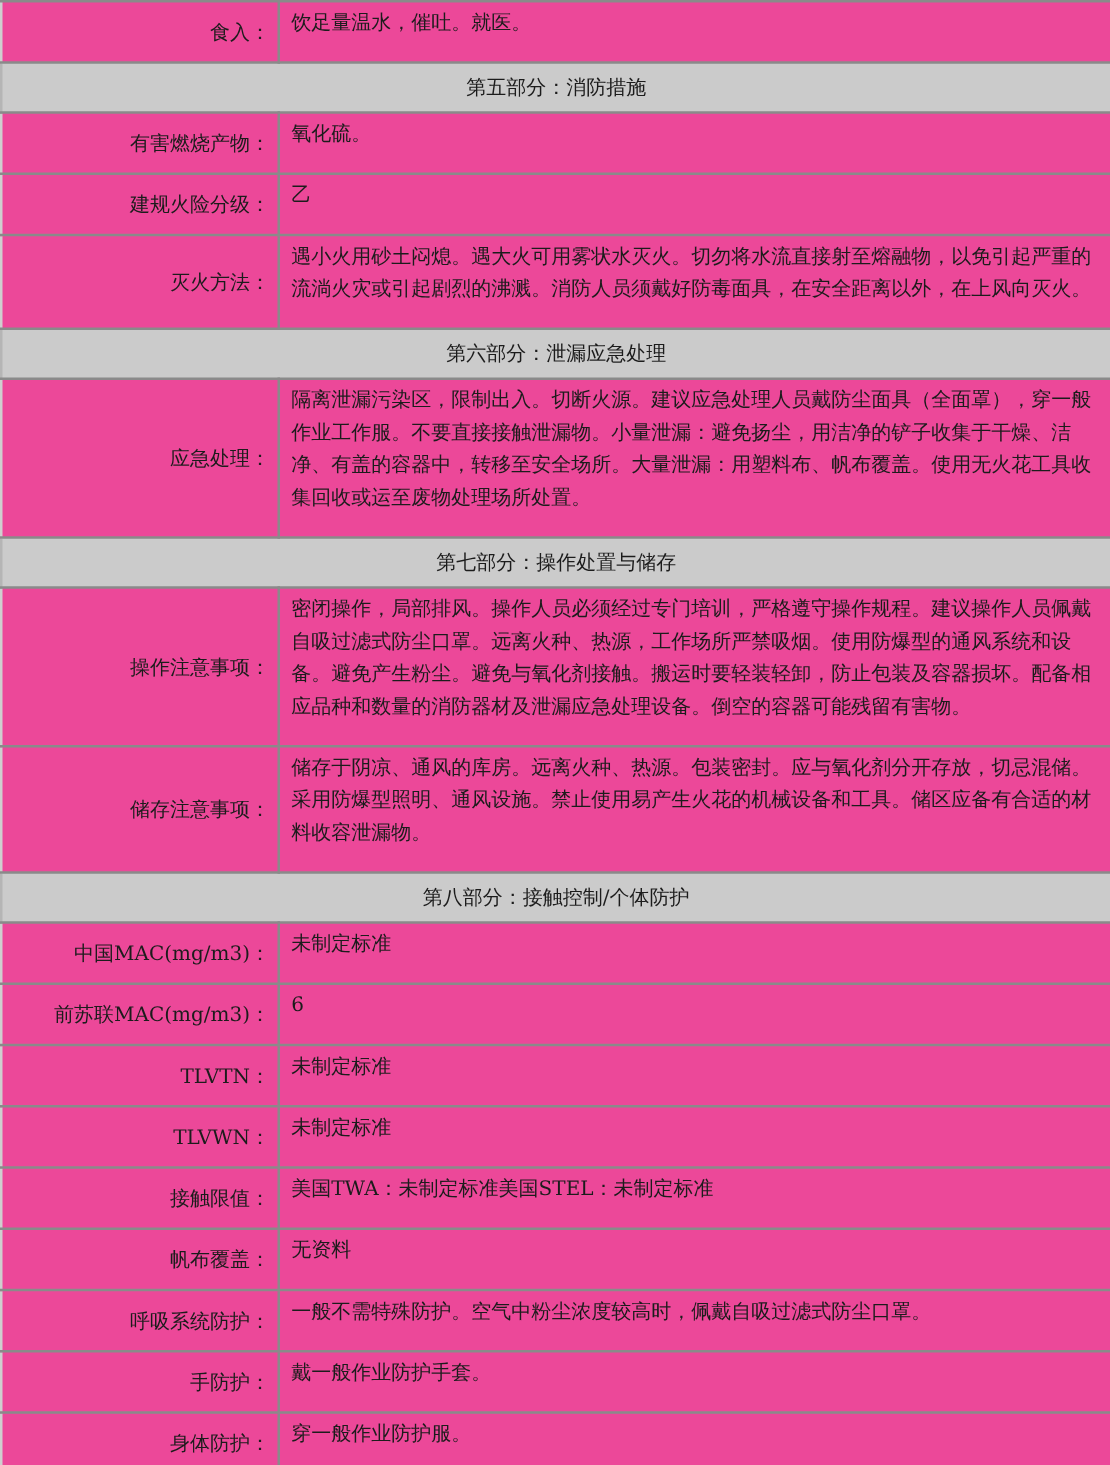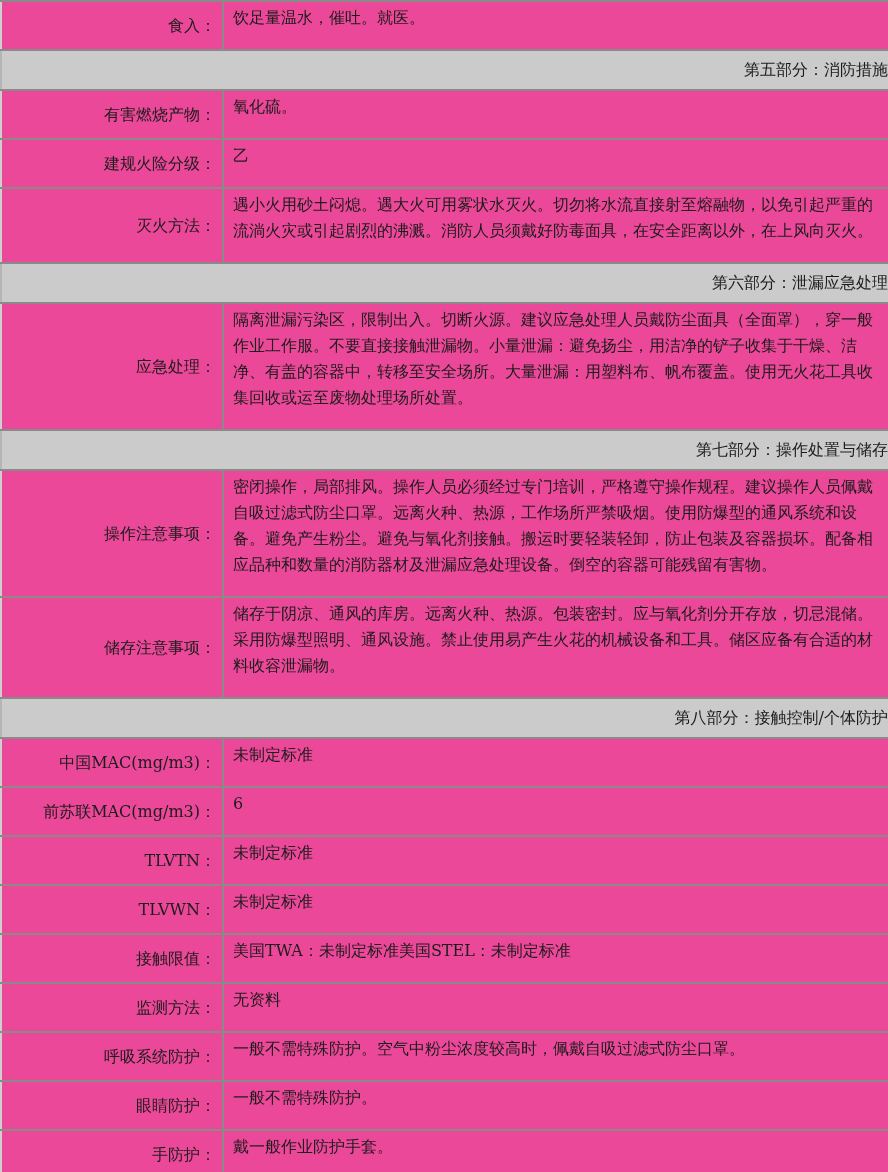--- a/index.html
+++ b/index.html
@@ -31,21 +31,21 @@
   td.label-cell {
     text-align: right;
     padding: 3px 6px 3px 4px;
   }
   td.value-cell {
     text-align: left;
     padding: 3px 8px 18px 9px;
   }
   tr.section-row td {
     background: #cbcbcb;
-    text-align: right;
+    text-align: center;
     padding: 6px 0;
     border-left-color: #b5b5b5;
     border-right-color: #9a9a9a;
   }
   tr.data-row td:first-child {
     border-left-color: #cfcfcf;
   }
 </style>
 </head>
 <body>
@@ -111,30 +111,26 @@
         </tr>
         <tr class="data-row">
           <td class="label-cell">TLVWN：</td>
           <td class="value-cell">未制定标准</td>
         </tr>
         <tr class="data-row">
           <td class="label-cell">接触限值：</td>
           <td class="value-cell">美国TWA：未制定标准美国STEL：未制定标准</td>
         </tr>
         <tr class="data-row">
-          <td class="label-cell">监测方法：</td>
+          <td class="label-cell">帆布覆盖：</td>
           <td class="value-cell">无资料</td>
         </tr>
         <tr class="data-row">
           <td class="label-cell">呼吸系统防护：</td>
           <td class="value-cell">一般不需特殊防护。空气中粉尘浓度较高时，佩戴自吸过滤式防尘口罩。</td>
-        </tr>
-        <tr class="data-row">
-          <td class="label-cell">眼睛防护：</td>
-          <td class="value-cell">一般不需特殊防护。</td>
         </tr>
         <tr class="data-row">
           <td class="label-cell">手防护：</td>
           <td class="value-cell">戴一般作业防护手套。</td>
         </tr>
         <tr class="data-row">
           <td class="label-cell">身体防护：</td>
           <td class="value-cell">穿一般作业防护服。</td>
         </tr>
         <tr class="section-row">

